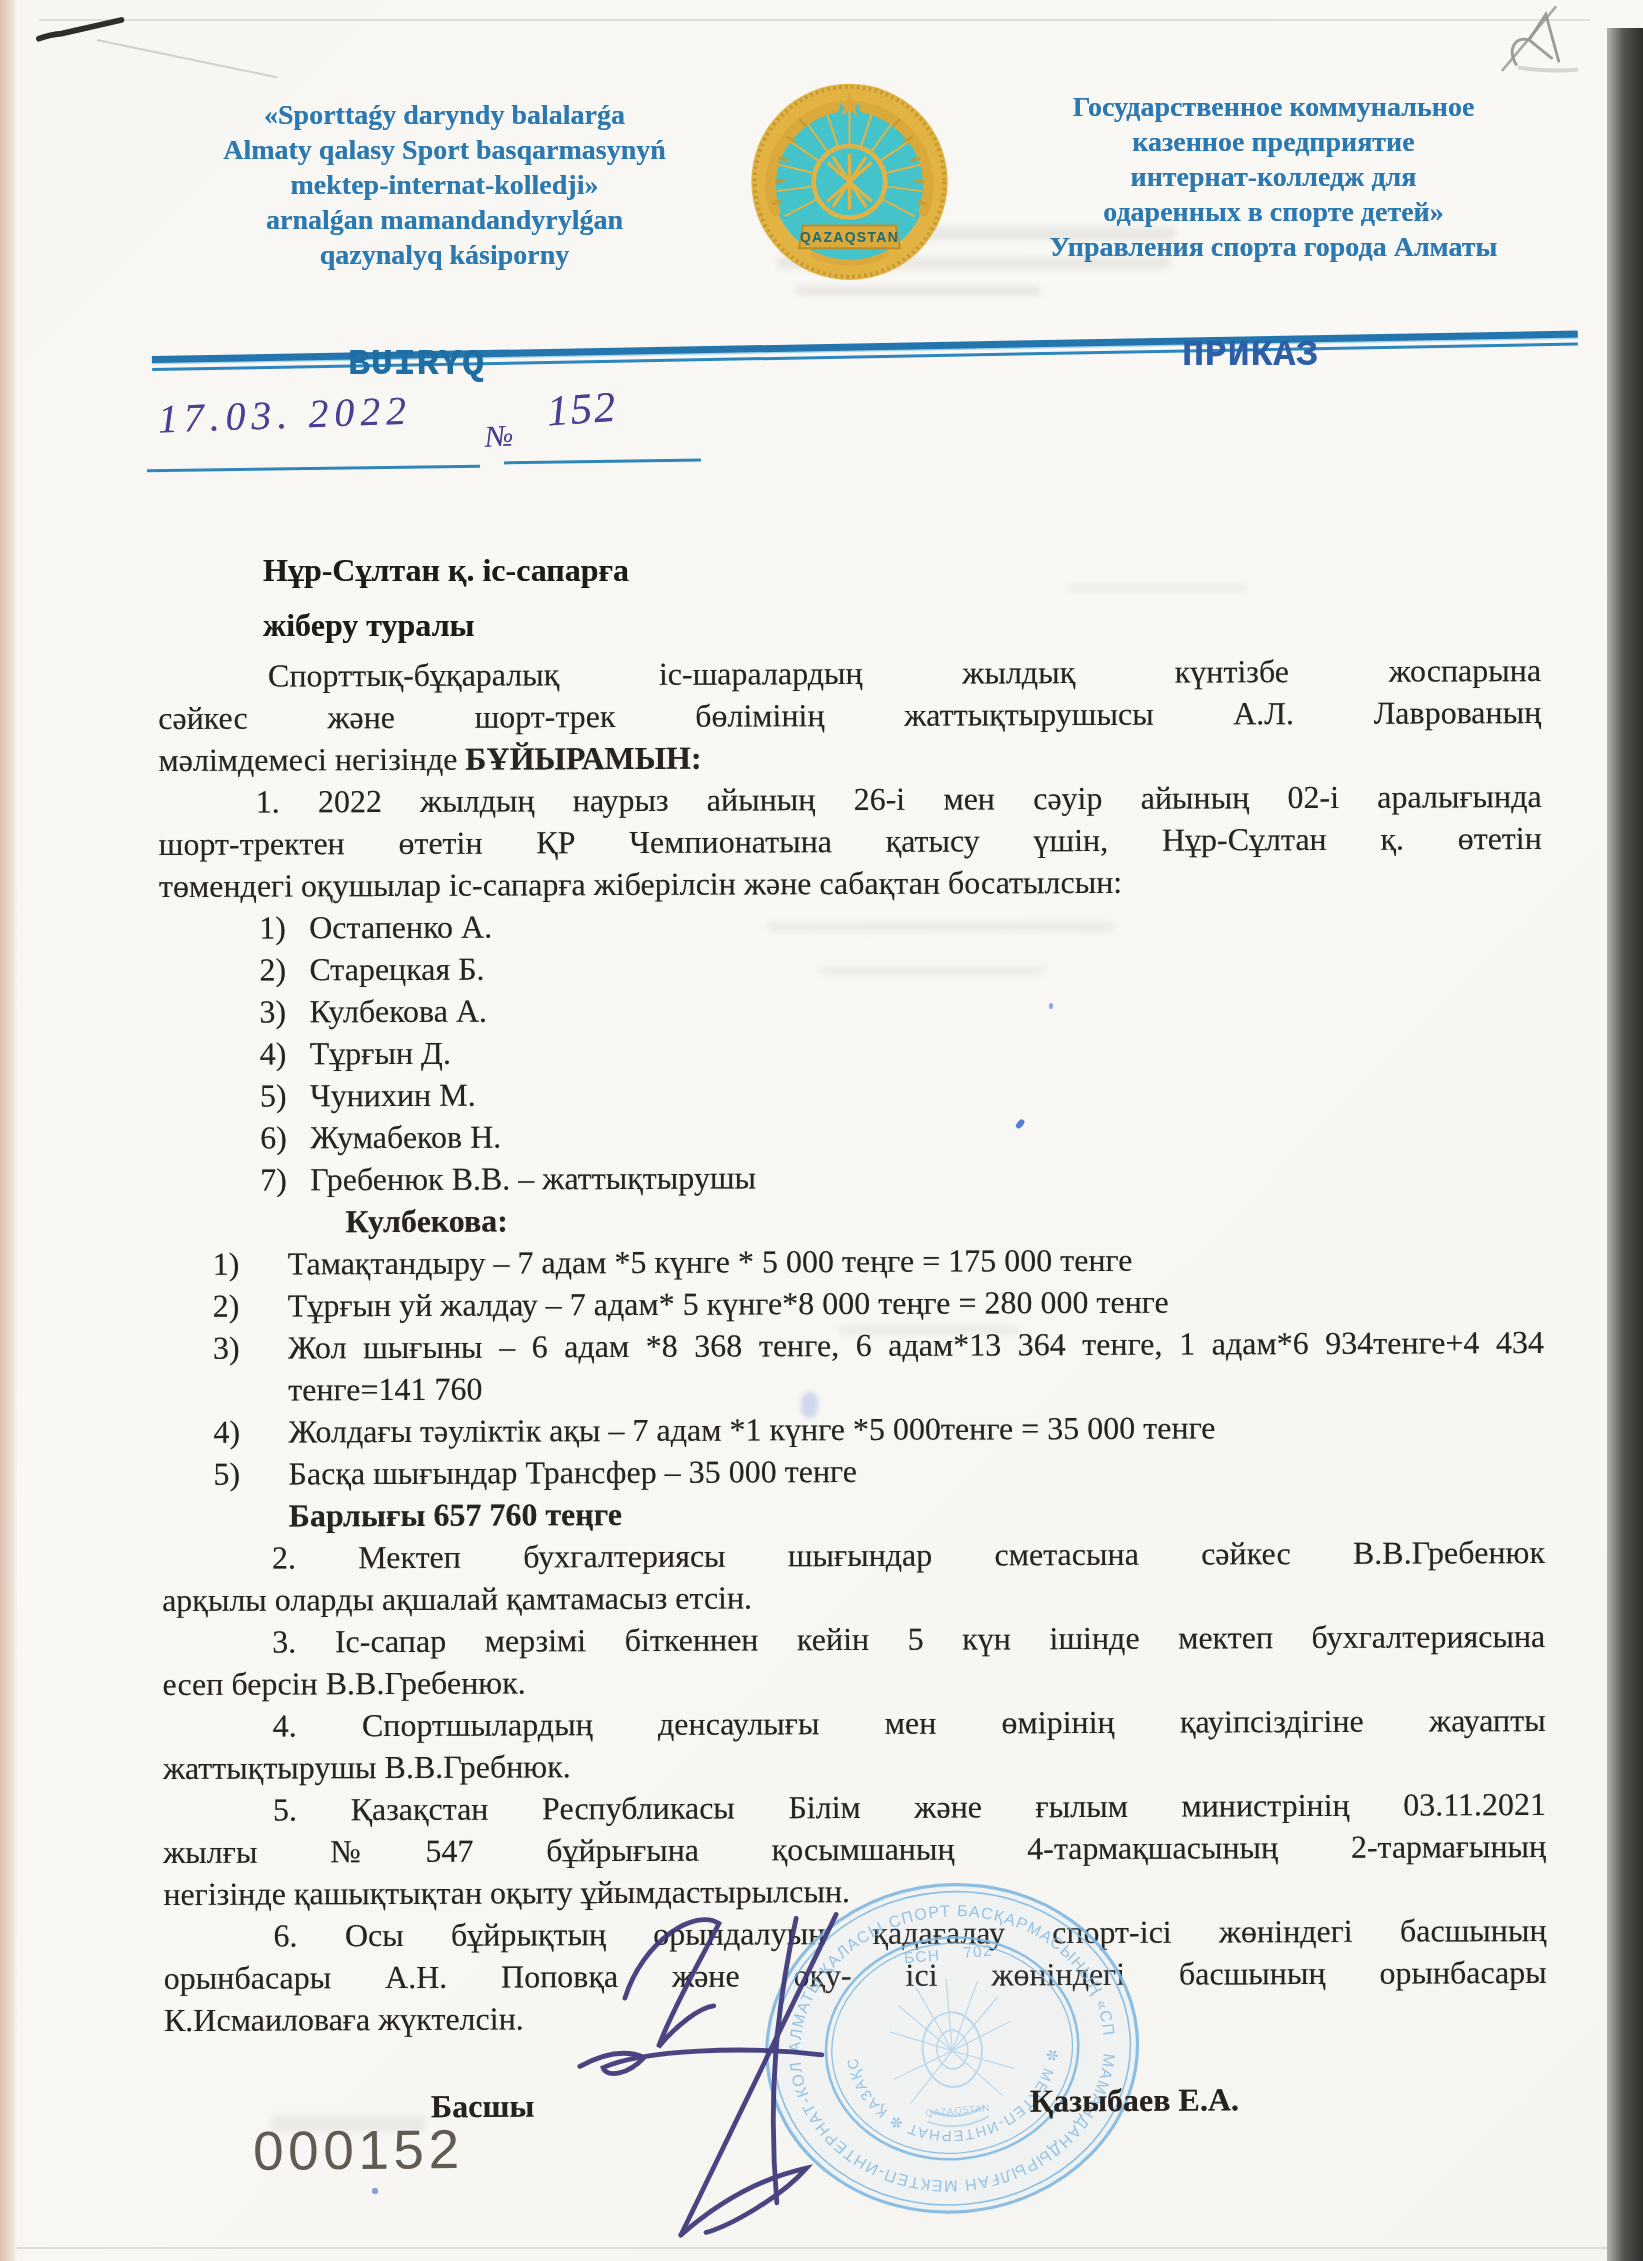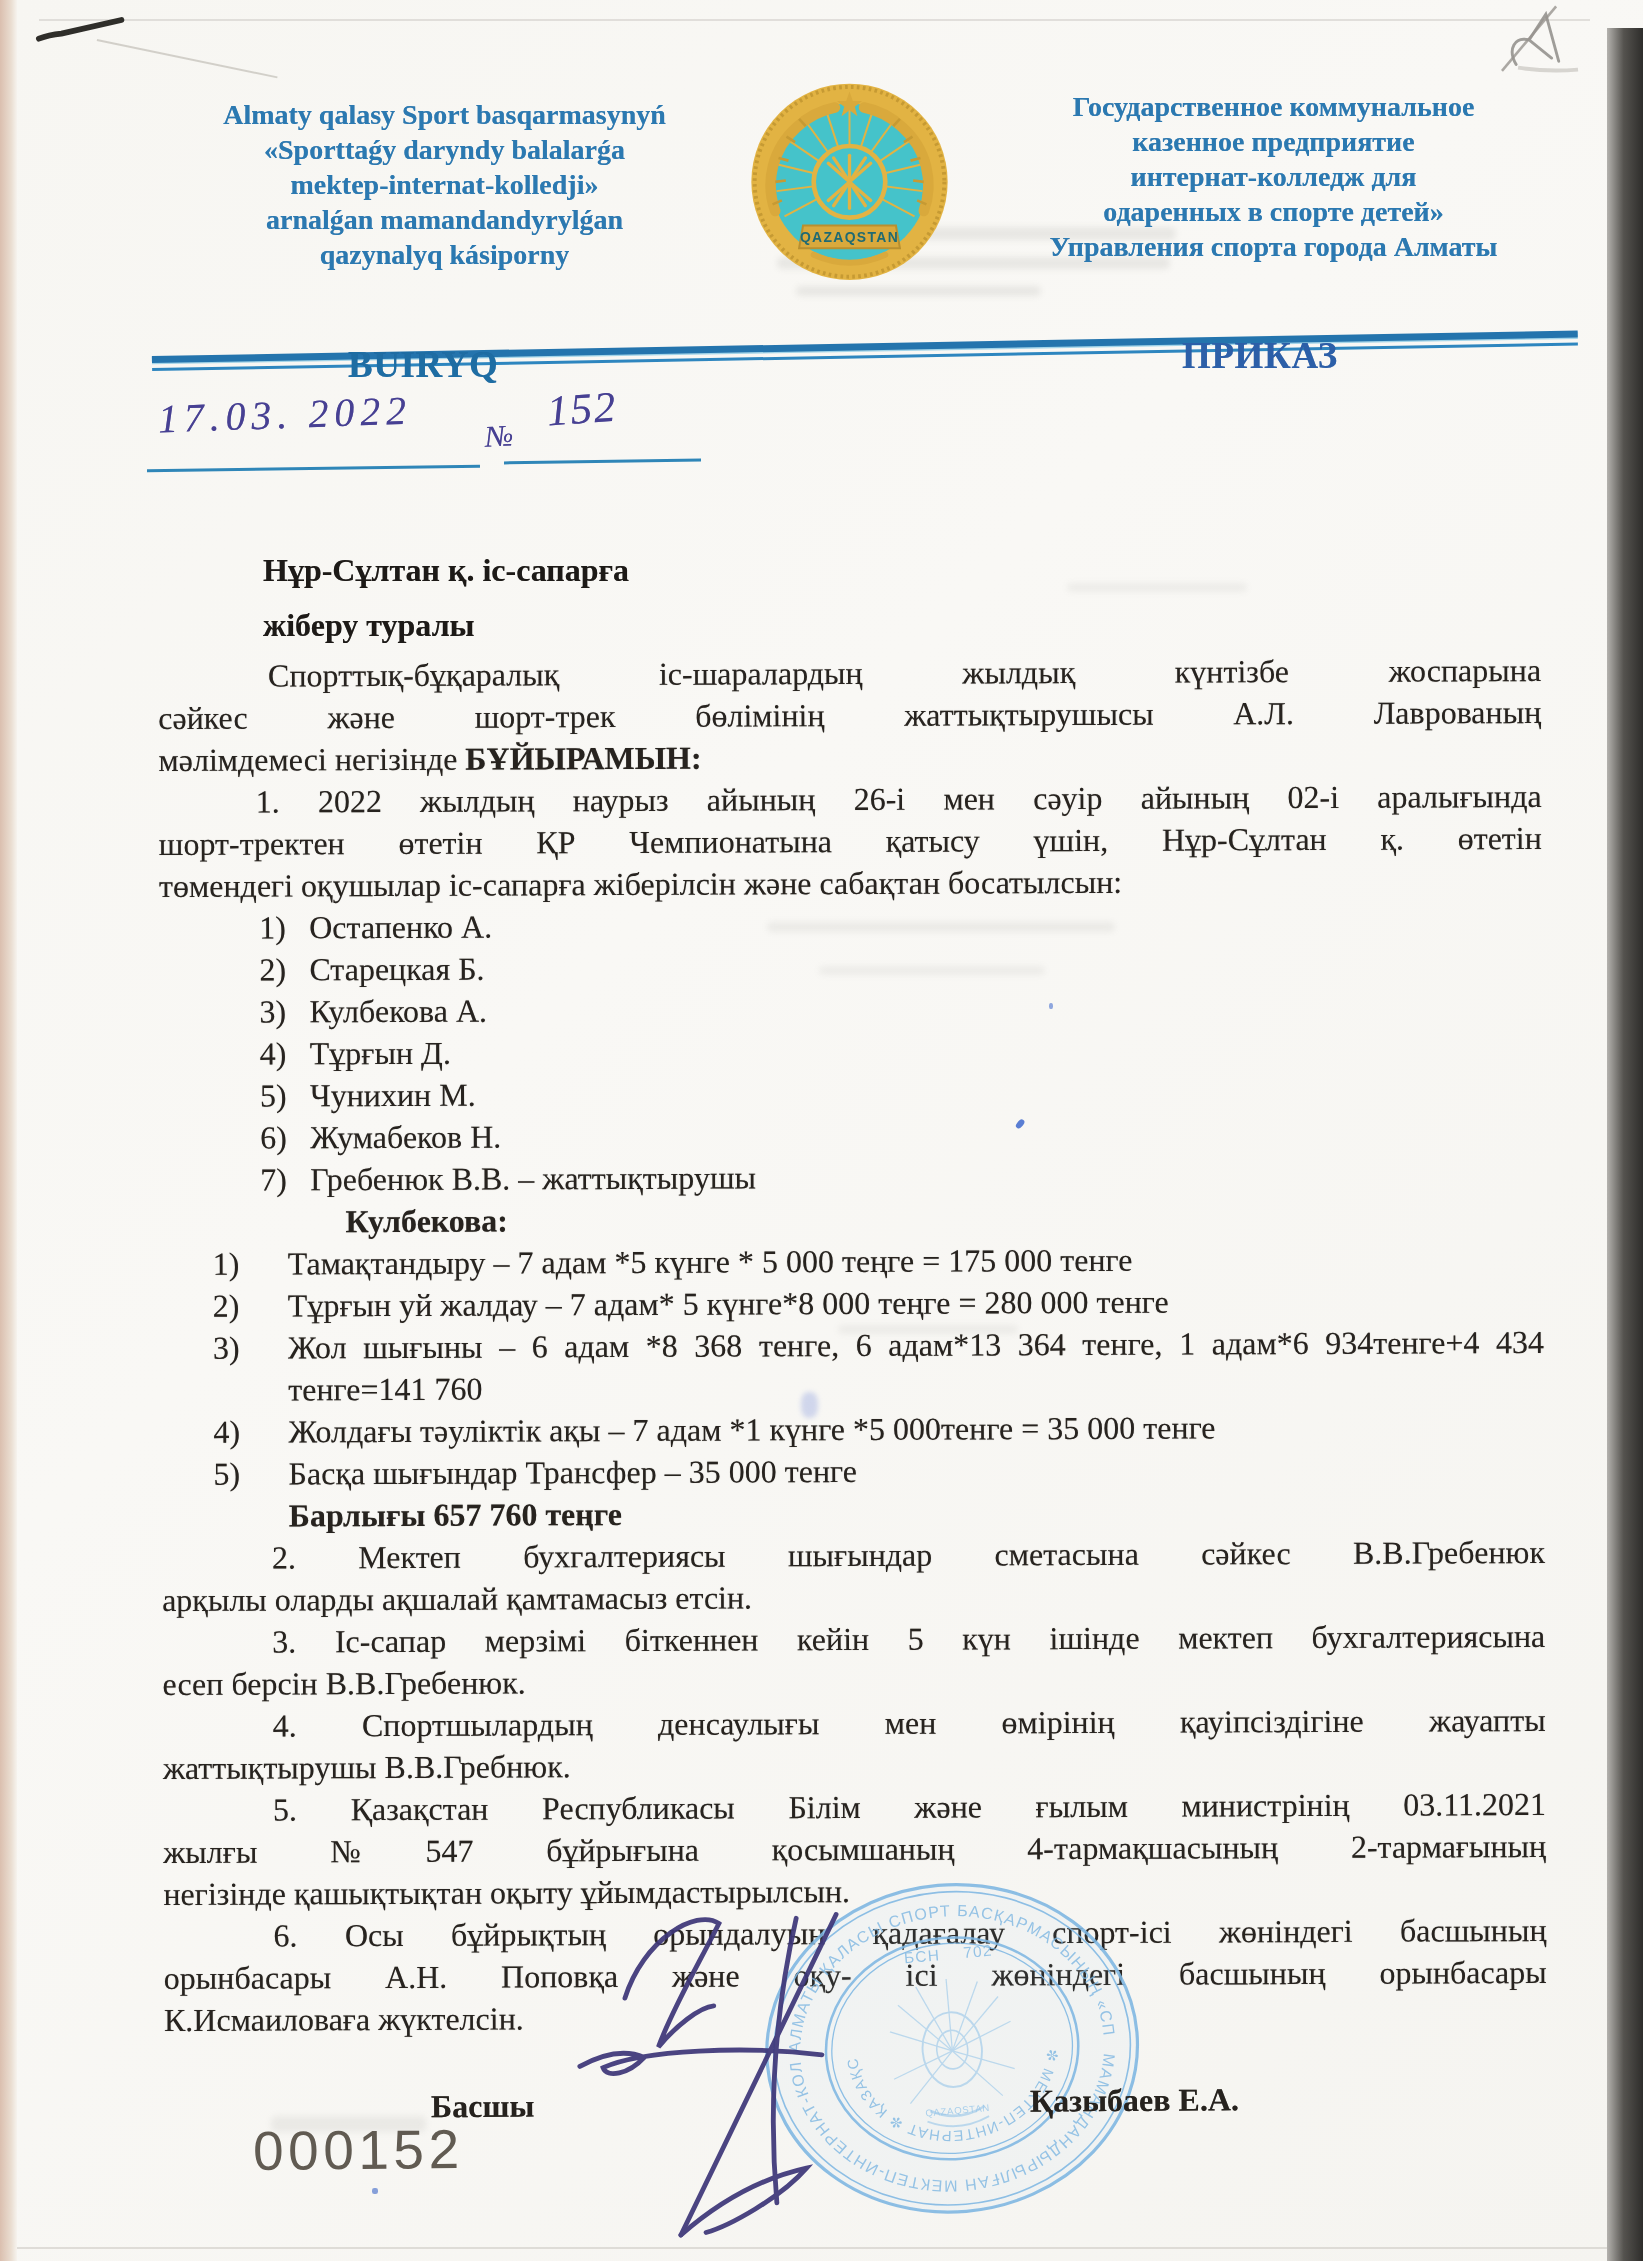--- a/index.html
+++ b/index.html
@@ -22,21 +22,21 @@
     color:#2b79b1;text-shadow:0 0 0.6px rgba(25,90,150,.55);}
   #left-org{left:193px;top:97px;width:503px;}
   #right-org{left:1004px;top:89px;width:539px;}
   #emblem{position:absolute;left:750px;top:81px;width:199px;height:199px;}
   
   #sep{position:absolute;left:152px;top:356px;width:1426px;transform:rotate(-1.02deg);transform-origin:0 50%;}
   #sep .thick{height:7px;background:#2474ad;box-shadow:0 1.3px 0 rgba(60,170,220,.45);}
   #sep .thin{height:2.6px;background:#2e86bf;margin-top:5.2px;}
   
   .order-word{position:absolute;font-weight:bold;font-size:37px;letter-spacing:0.6px;
-    text-shadow:0 0 0.6px rgba(30,80,150,.5);}
+    text-shadow:0 0 0.6px rgba(30,80,150,.5);font-family:Liberation Mono, monospace;}
   #buiryq{left:348px;top:343px;color:#1e6da3;}
   #prikaz{left:1182px;top:334px;color:#2c5fa8;}
   .hand{position:absolute;font-style:italic;color:#474093;
     text-shadow:0 0 0.6px rgba(60,55,140,.6);}
   #hand-date{left:158px;top:391px;font-size:40px;letter-spacing:5.8px;transform:rotate(-2deg);}
   #hand-no{left:485px;top:419px;font-size:30px;transform:rotate(-3deg);}
   #hand-num{left:547px;top:384px;font-size:43px;letter-spacing:1.9px;transform:rotate(-4deg);}
   .u-line{position:absolute;height:2.6px;background:#2f86b8;transform:rotate(-0.8deg);}
   #u1{left:147px;top:467px;width:333px;}
   #u2{left:504px;top:460px;width:197px;}
@@ -93,22 +93,22 @@
 
   <svg id="corner-marks" xmlns="http://www.w3.org/2000/svg" viewBox="0 0 2550 3508" width="1644" height="2261">
     <path d="M60,60 Q75,54 95,52 L188,31" stroke="#2f2e2a" stroke-width="9" fill="none" stroke-linecap="round"></path>
     <path d="M150,62 L430,120" stroke="#b9b5ae" stroke-width="3" fill="none" opacity=".6"></path>
     <path d="M2352,100 C2338,76 2350,56 2372,62 L2398,22 L2418,95 M2372,62 L2407,90" stroke="#8f8d88" stroke-width="4.5" fill="none" stroke-linecap="round" opacity=".85"></path>
     <path d="M2330,110 L2414,10" stroke="#97948e" stroke-width="4" fill="none" opacity=".8"></path>
     <path d="M2355,105 Q2400,112 2448,108" stroke="#b5b2ac" stroke-width="6" fill="none" opacity=".5"></path>
   </svg>
 
   <div id="left-org" class="org">
+      <div>«Sporttaǵy daryndy balalarǵa</div>
       <div>Almaty qalasy Sport basqarmasynyń</div>
-      <div>«Sporttaǵy daryndy balalarǵa</div>
       <div>mektep-internat-kolledji»</div>
       <div>arnalǵan mamandandyrylǵan</div>
       <div>qazynalyq kásiporny</div>
     </div>
   <div id="right-org" class="org">
       <div>Государственное коммунальное</div>
       <div>казенное предприятие</div>
       <div>интернат-колледж для</div>
       <div>одаренных в спорте детей»</div>
       <div>Управления спорта города Алматы</div>

